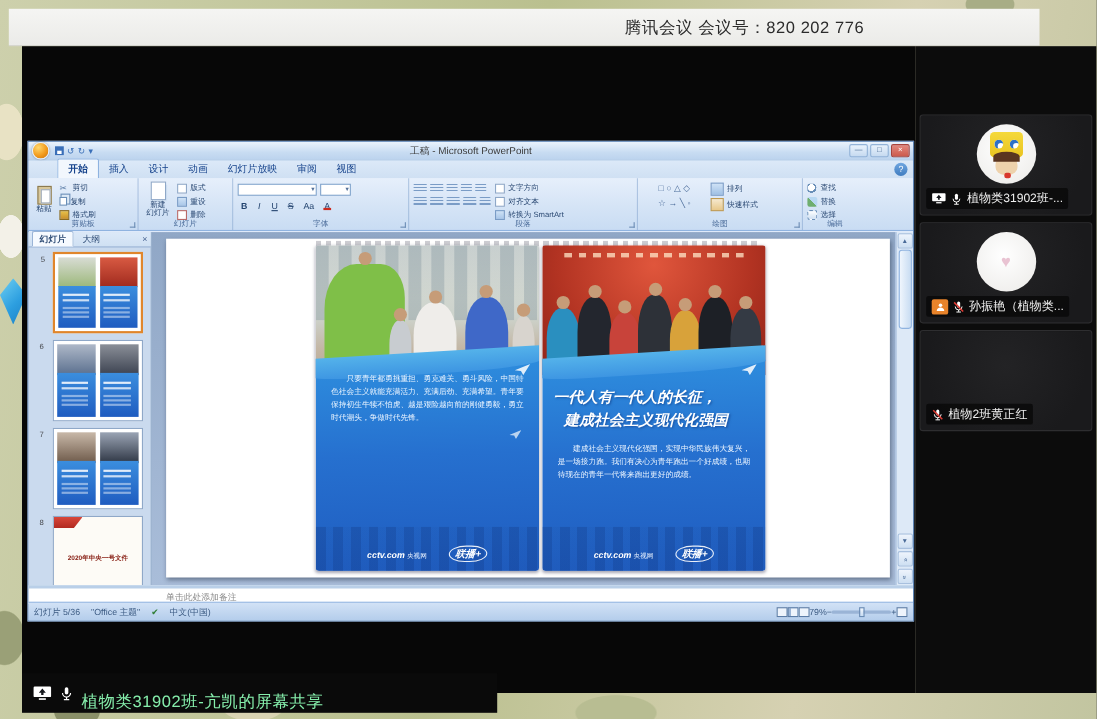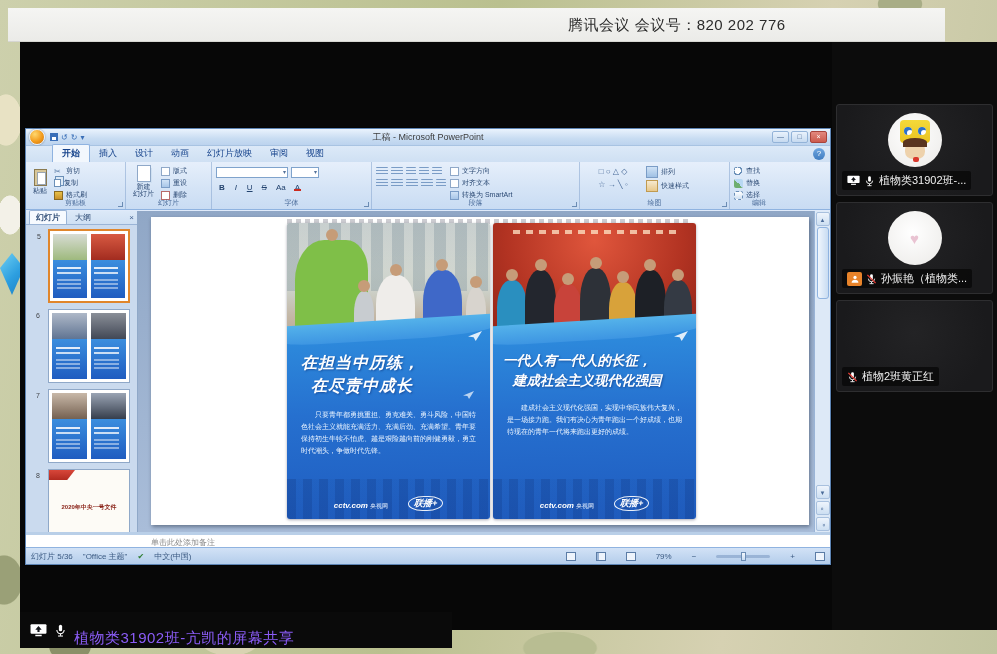--- a/index.html
+++ b/index.html
@@ -40,21 +40,21 @@
   .av-sponge .sb-head:before{left:4px}.av-sponge .sb-head:after{right:4px}
   .av-sponge .sb-girl{position:absolute;left:17px;top:28px;width:20px;height:18px;border-radius:50% 50% 40% 40%;background:#eed2ac;}
   .av-sponge .sb-girl:before{content:'';position:absolute;left:-2px;top:-3px;width:24px;height:9px;border-radius:50% 50% 0 0;background:#5a3520;}
   .av-sponge .sb-bow{position:absolute;left:25px;top:44px;width:6px;height:5px;background:#d8372c;border-radius:2px;}
   .namebar{position:absolute;left:5px;bottom:5px;max-width:147px;display:flex;align-items:center;gap:4px;background:rgba(8,8,8,.78);padding:2px 5px;border-radius:2px;}
   .namebar span.nm{font-size:11px;color:#f0f0f0;white-space:nowrap;overflow:hidden;text-overflow:ellipsis;max-width:118px;}
   .badge-host{width:15px;height:14px;border-radius:2px;background:#e8832a;flex:0 0 auto;display:flex;align-items:center;justify-content:center;}
   .icn{flex:0 0 auto;display:block;}
   
   .banner{position:absolute;left:20px;top:612px;width:432px;height:36px;background:#0a0a0a;display:flex;align-items:center;gap:7px;padding-left:10px;}
-  .banner .bn-text{font-size:15px;color:#8b5cf6;letter-spacing:.5px;margin-top:16px;}
+  .banner .bn-text{font-size:15px;color:#86efac;letter-spacing:.5px;margin-top:16px;}
   
   .ppt{position:absolute;left:5px;top:86px;width:806px;height:437px;background:#dfeafa;border:1px solid #5d84b4;box-shadow:0 0 0 1px rgba(0,0,0,.35);}
   .ppt-titlebar{position:absolute;left:0;top:0;width:100%;height:17px;background:linear-gradient(#eaf3fd,#c8dcf2 60%,#bcd3ee);display:flex;align-items:center;border-bottom:1px solid #a8c3e2;}
   .orb{width:16px;height:16px;border-radius:50%;margin-left:3px;background:radial-gradient(circle at 35% 30%,#ffd86e,#f29b1d 55%,#c96f0a);border:1px solid #e8eff8;box-shadow:0 0 2px rgba(0,0,0,.4);}
   .qat{display:flex;align-items:center;gap:3px;margin-left:5px;font-size:8px;color:#3a6fb8;}
   .i-save{width:8px;height:8px;background:#3a6fb8;position:relative;}
   .i-save:after{content:'';position:absolute;left:2px;bottom:1px;width:4px;height:3px;background:#fff;}
   .ppt-title{position:absolute;left:50%;transform:translateX(-50%);font-size:9px;color:#3c3c3c;white-space:nowrap;}
   .winbtns{position:absolute;right:3px;top:2px;display:flex;gap:2px;}
   .wb{width:17px;height:12px;border-radius:2px;border:1px solid #93b3d8;background:linear-gradient(#e9f2fc,#c6daf0);font-size:7px;line-height:10px;text-align:center;color:#41628e;}
@@ -143,21 +143,21 @@
   .plane{position:absolute;width:14px;height:10px;background:rgba(255,255,255,.85);clip-path:polygon(0 55%,100% 0,55% 100%,40% 62%);}
   .vscroll{position:relative;width:16px;background:#dde9f7;border-left:1px solid #9ab4d6;display:flex;flex-direction:column;align-items:center;}
   .sbtn{width:14px;height:14px;font-size:6px;line-height:14px;text-align:center;color:#4a6b99;background:linear-gradient(#eef4fc,#cddff2);border:1px solid #a8c0de;border-radius:2px;margin:1px 0;}
   .sthumb{width:12px;height:72px;background:linear-gradient(90deg,#f0f6fd,#c8dcf2);border:1px solid #8fb3e0;border-radius:3px;}
   .sspacer{flex:1;}
   .chev{transform:rotate(90deg);display:inline-block;}
   .chev.dn{transform:rotate(-90deg);}
   .notesbar{position:absolute;left:0;top:403px;width:100%;height:17px;background:#fff;border-top:3px solid #b9cfe8;display:flex;align-items:center;}
   .notes-ph{margin-left:125px;font-size:8px;color:#8a8a8a;}
   .statusbar{position:absolute;left:0;bottom:0;width:100%;height:17px;background:linear-gradient(#d2e2f6,#b4cdeb);border-top:1px solid #8fb3e0;display:flex;align-items:center;font-size:8px;color:#3b5a82;padding:0 5px;gap:10px;}
-  .sb-right{margin-left:auto;display:flex;align-items:center;gap:20px;}
+  .sb-right{margin-left:auto;display:flex;align-items:center;gap:0;}
   .vi{width:10px;height:9px;border:1px solid #5b7ca6;background:#eef4fc;}
   .vi.b{background:linear-gradient(90deg,#9ab4d6 30%,#eef4fc 30%);}
   .ztrack{width:54px;height:3px;background:#9ab4d6;border-radius:2px;position:relative;}
   .zthumb{position:absolute;left:45%;top:-3px;width:5px;height:9px;background:linear-gradient(#f4f8fd,#c8dcf2);border:1px solid #6b8cb4;}
   .fit{width:10px;height:9px;border:1px solid #5b7ca6;background:#eef4fc;}
   .spell{color:#2e7d32;font-size:8px;}
 </style>
 </head>
 <body>
 
@@ -397,21 +397,20 @@
                 <div class="ph-windows"></div>
                 <div class="fig" style="left:4%;width:36%;height:86%;background:#7fbf48;border-radius:40% 30% 0 0"></div>
                 <div class="fig" style="left:44%;width:19%;height:56%;background:#efedea"></div>
                 <div class="fig" style="left:67%;width:19%;height:60%;background:#3f68c8"></div>
                 <div class="fig" style="left:33%;width:10%;height:42%;background:#c8ccd0"></div>
                 <div class="fig" style="left:88%;width:10%;height:46%;background:#d8d4ce"></div>
               </div>
               <div class="blue-sec">
                 <div class="plane" style="right:8px;top:4px"></div>
                 <div class="plane" style="right:16px;top:64px;width:11px;height:8px;opacity:.8"></div>
-                <div class="p-title"><span>在担当中历练，</span><span class="ln2">在尽责中成长</span></div>
                 <div class="p-body">只要青年都勇挑重担、勇克难关、勇斗风险，中国特色社会主义就能充满活力、充满后劲、充满希望。青年要保持初生牛犊不怕虎、越是艰险越向前的刚健勇毅，勇立时代潮头，争做时代先锋。</div>
                 <div class="logos">
                   <span><span class="cctv">cctv.com</span><span class="cctv-sub">央视网</span></span>
                   <span class="lianbo">联播+</span>
                 </div>
               </div>
             </div>
 
             <div class="poster pr">
               <div class="photo photo-right">

